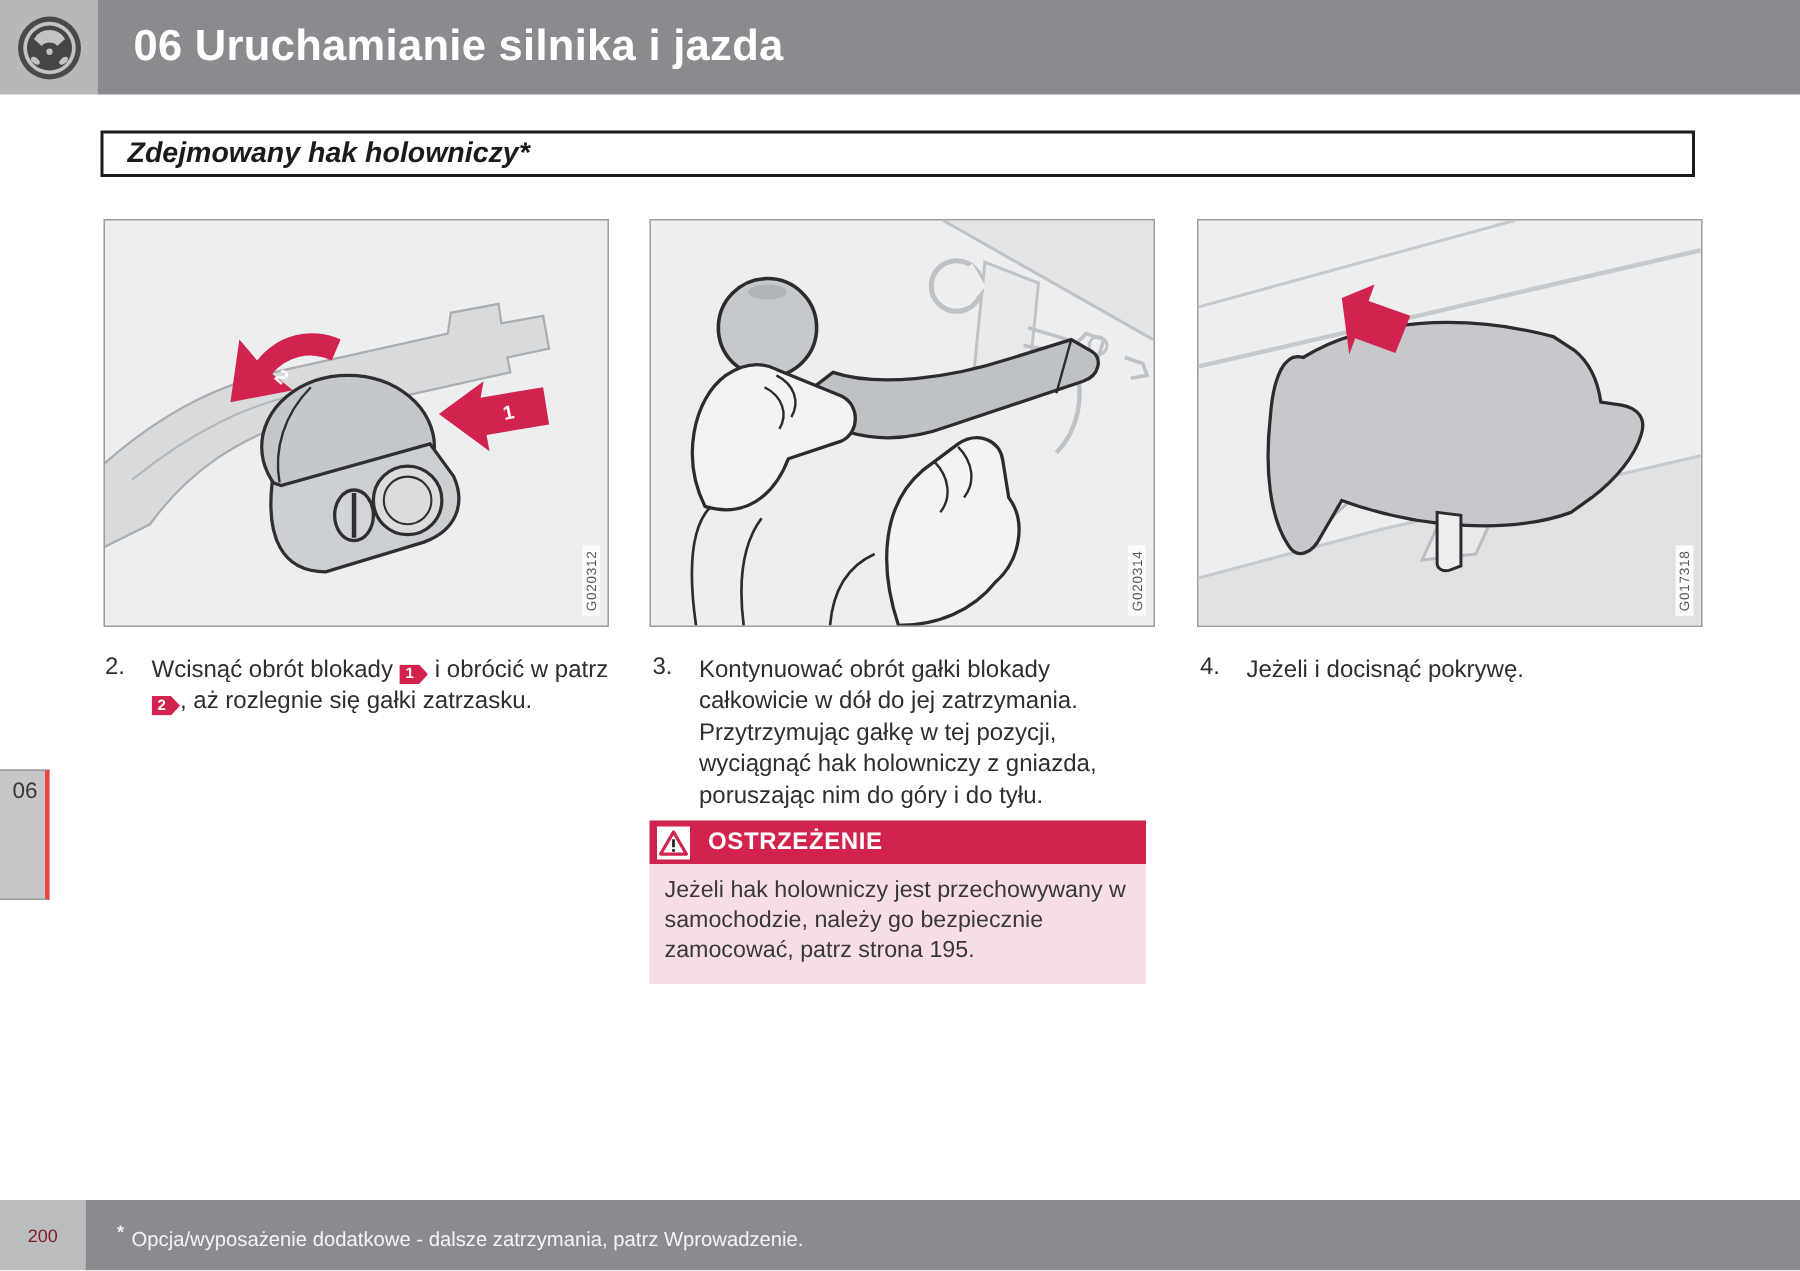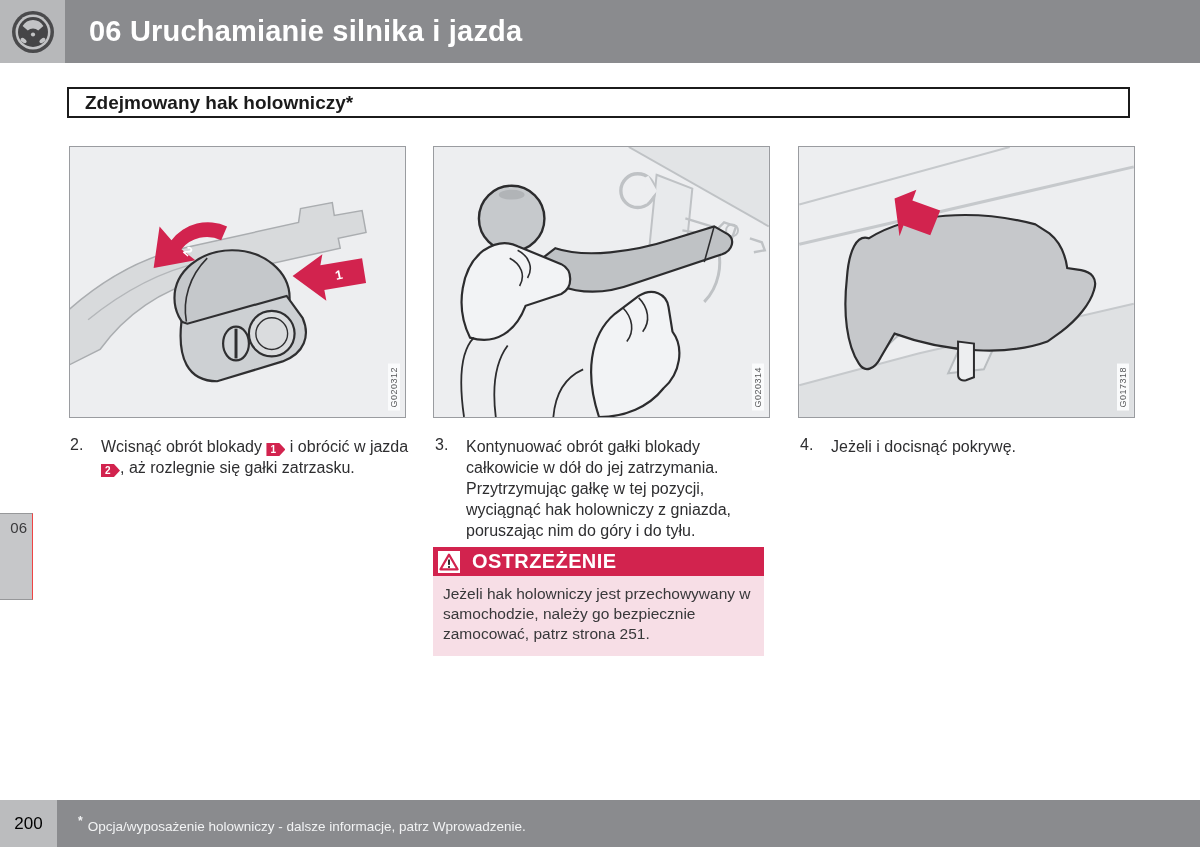--- a/index.html
+++ b/index.html
@@ -10,21 +10,21 @@
   
   .hdr-icon-box { position:absolute; left:0; top:0; width:65px; height:63px; background:#b7b8ba;
                   display:flex; align-items:center; justify-content:center; }
   .hdr-bar { position:absolute; left:65px; top:0; width:1135px; height:63px; background:#8a8b8e;
              display:flex; align-items:center; }
   .hdr-title { color:#ffffff; font-size:29px; font-weight:bold; padding-left:24px; letter-spacing:.2px; }
 
   
   .section-box { position:absolute; left:67px; top:87px; width:1063px; height:31px;
                  background:#fff; border:2px solid #1b1b1b; display:flex; align-items:center; }
-  .section-title { font-size:19px; font-weight:bold; color:#1b1b1b; padding-left:16px; }
+  .section-title { font-size:19px; font-weight:bold; color:#1b1b1b; padding-left:16px;font-style:italic; }
 
   
   .figure { position:absolute; top:146px; width:337px; height:272px; background:#edeef0;
             border:1px solid #9a9ca0; }
   .fig1 { left:69px; } .fig2 { left:433px; } .fig3 { left:798px; }
   .figure svg { display:block; width:100%; height:100%; }
   .figcode { position:absolute; right:5px; bottom:6px; background:#fafbfc; color:#57585a;
              font-size:9px; letter-spacing:.5px; padding:3px 1px;
              writing-mode:vertical-rl; transform:rotate(180deg); }
 
@@ -39,32 +39,32 @@
   .marker { display:inline-block; vertical-align:-1px; background:#d2234e; color:#ffffff;
             font-size:10px; font-weight:bold; line-height:13px; height:13px; width:19px;
             text-align:left; padding-left:4px;
             clip-path:polygon(0 0, 68% 0, 100% 50%, 68% 100%, 0 100%); }
 
   
   .warning { position:absolute; left:433px; top:547px; width:331px; }
   .warn-head { background:#d2234e; height:29px; display:flex; align-items:center; padding-left:5px; }
   .warn-icon-box { width:22px; height:22px; background:#ffffff; display:flex; align-items:center;
                    justify-content:center; }
-  .warn-title { color:#ffffff; font-weight:bold; font-size:20px; padding-left:12px; letter-spacing:.4px; }
+  .warn-title { color:#ffffff; font-weight:bold; font-size:16px; padding-left:12px; letter-spacing:.4px; }
   .warn-body { background:#f7dee6; padding:8px 12px 12px 10px; font-size:15.5px; line-height:20px; color:#38383a; }
 
   
   .side-tab { position:absolute; left:0; top:513px; width:33px; height:87px; background:#c6c7c9;
-              border-top:1px solid #97989a; border-right:1px solid #ef4444; border-bottom:1px solid #97989a; }
+              border-top:1px solid #97989a; border-right:3px solid #ef4444; border-bottom:1px solid #97989a; }
   .side-tab span { position:absolute; right:5px; top:5px; font-size:15px; color:#3a3a3c; }
 
   
   .foot-pagebox { position:absolute; left:0; top:800px; width:57px; height:47px; background:#bbbcbe;
                   display:flex; align-items:center; justify-content:center; }
-  .foot-pagenum { font-size:17px; color:#000000; }
+  .foot-pagenum { font-size:12px; color:#7f1d1d; }
   .foot-bar { position:absolute; left:57px; top:800px; width:1143px; height:47px; background:#8a8b8e;
               display:flex; align-items:center; }
   .foot-note { color:#f2f3f4; font-size:13.5px; padding-left:21px; }
   .foot-note sup { font-weight:bold; font-size:12px; margin-right:5px; }
 </style>
 </head>
 <body>
 
 <div class="page">
 
@@ -153,21 +153,21 @@
       <path d="M160 196 L160 230 C 160 234 164 236 168 235 L 176 232 L 176 198 Z" fill="#edeef0" stroke="#2c2c2e" stroke-width="2"></path>
       <g>
         <polygon points="96,52 118,43 114,54 142,64 132,89 105,79 101,90" fill="#d2234e"></polygon>
       </g>
     </svg>
     <figcaption class="figcode">G017318</figcaption>
   </figure>
 
   <div class="step s1">
     <span class="step-num">2.</span>
-    <p class="step-text"><span>Wcisnąć obrót blokady </span><span class="marker">1</span><span> i obrócić w jazda </span><br><span class="marker">2</span><span>, aż rozlegnie się gałki zatrzasku.</span></p>
+    <p class="step-text"><span>Wcisnąć obrót blokady </span><span class="marker">1</span><span> i obrócić w patrz </span><br><span class="marker">2</span><span>, aż rozlegnie się gałki zatrzasku.</span></p>
   </div>
 
   <div class="step s2">
     <span class="step-num">3.</span>
     <p class="step-text">Kontynuować obrót gałki blokady całkowicie w dół do jej zatrzymania. Przytrzymując gałkę w tej pozycji, wyciągnąć hak holowniczy z gniazda, poruszając nim do góry i do tyłu.</p>
   </div>
 
   <div class="step s3">
     <span class="step-num">4.</span>
     <p class="step-text">Jeżeli i docisnąć pokrywę.</p>
@@ -177,27 +177,27 @@
     <div class="warn-head">
       <span class="warn-icon-box">
         <svg width="20" height="18" viewBox="0 0 24 22">
           <path d="M12 2 L22.5 20 L1.5 20 Z" fill="#ffffff" stroke="#d2234e" stroke-width="2.6" stroke-linejoin="round"></path>
           <rect x="10.9" y="8" width="2.2" height="6.5" fill="#1b1b1b"></rect>
           <rect x="10.9" y="16" width="2.2" height="2.2" fill="#1b1b1b"></rect>
         </svg>
       </span>
       <span class="warn-title">OSTRZEŻENIE</span>
     </div>
-    <div class="warn-body">Jeżeli hak holowniczy jest przechowywany w samochodzie, należy go bezpiecznie zamocować, patrz strona 251.</div>
+    <div class="warn-body">Jeżeli hak holowniczy jest przechowywany w samochodzie, należy go bezpiecznie zamocować, patrz strona 195.</div>
   </div>
 
   <div class="side-tab">
     <span>06</span>
   </div>
 
   <div class="foot-pagebox">
     <span class="foot-pagenum">200</span>
   </div>
   <div class="foot-bar">
-    <div class="foot-note"><sup>*</sup><span>Opcja/wyposażenie holowniczy - dalsze informacje, patrz Wprowadzenie.</span></div>
+    <div class="foot-note"><sup>*</sup><span>Opcja/wyposażenie dodatkowe - dalsze zatrzymania, patrz Wprowadzenie.</span></div>
   </div>
 
 </div>
 
 </body></html>

